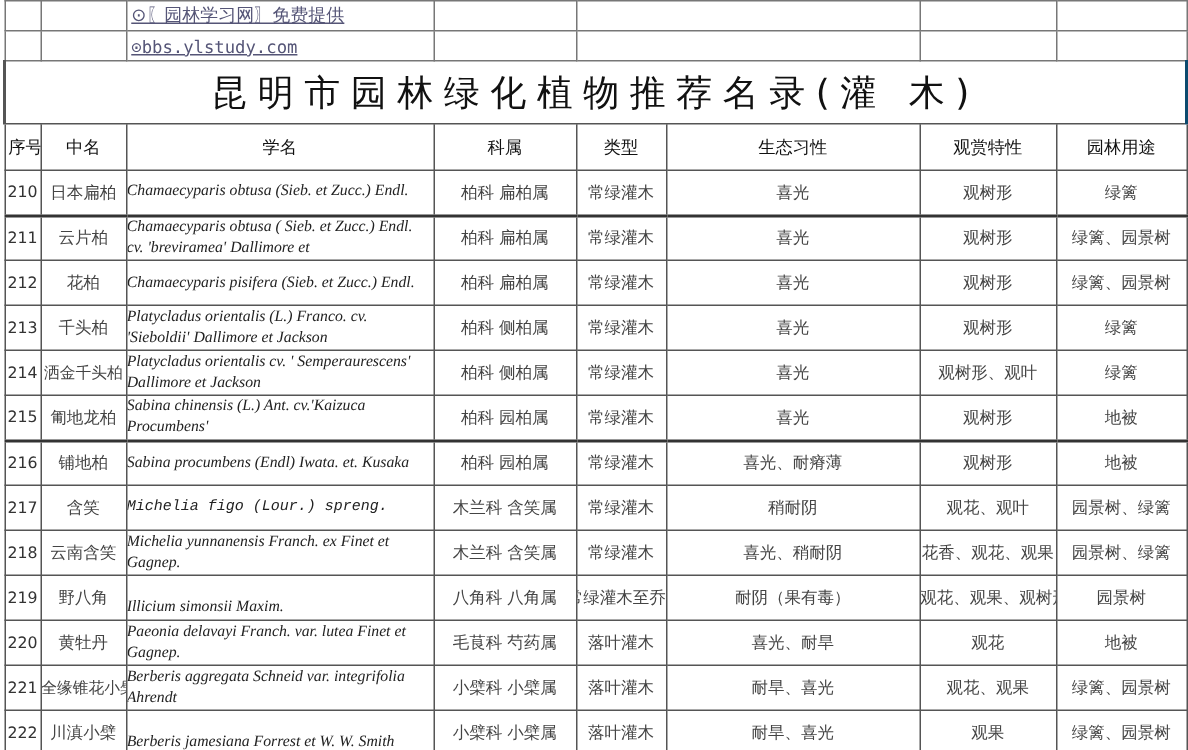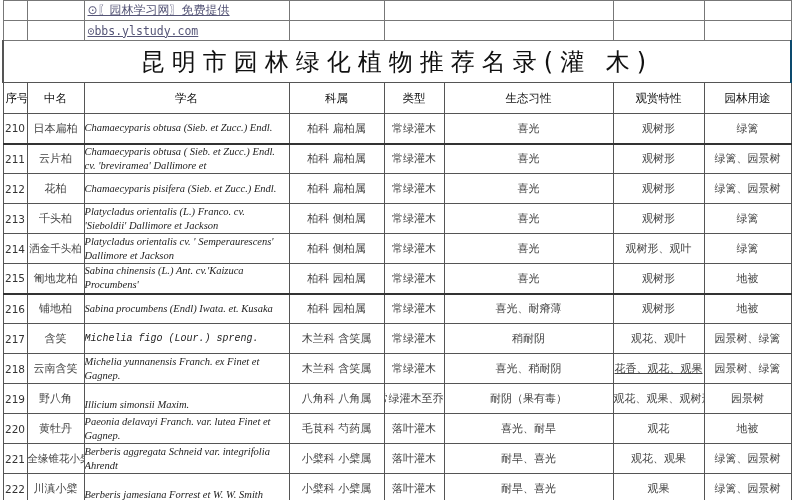--- a/index.html
+++ b/index.html
@@ -219,21 +219,21 @@
     <td>园景树、绿篱</td>
   </tr>
 
   <tr class="data-row">
     <td class="no">218</td>
     <td class="cn">云南含笑</td>
     <td class="sci">Michelia yunnanensis Franch. ex Finet et Gagnep.</td>
     <td>木兰科  含笑属</td>
     <td>常绿灌木</td>
     <td>喜光、稍耐阴</td>
-    <td class="overflow" style="padding:0;text-decoration:underline;">花香、观花、观果</td>
+    <td class="overflow" style="padding:0;">花香、观花、观果</td>
     <td>园景树、绿篱</td>
   </tr>
 
   <tr class="data-row">
     <td class="no">219</td>
     <td class="cn">野八角</td>
     <td class="sci bottom">Illicium simonsii Maxim.</td>
     <td>八角科  八角属</td>
     <td class="overflow" style="padding:0;text-align:right;direction:rtl;">常绿灌木至乔</td>
     <td>耐阴（果有毒）</td>

